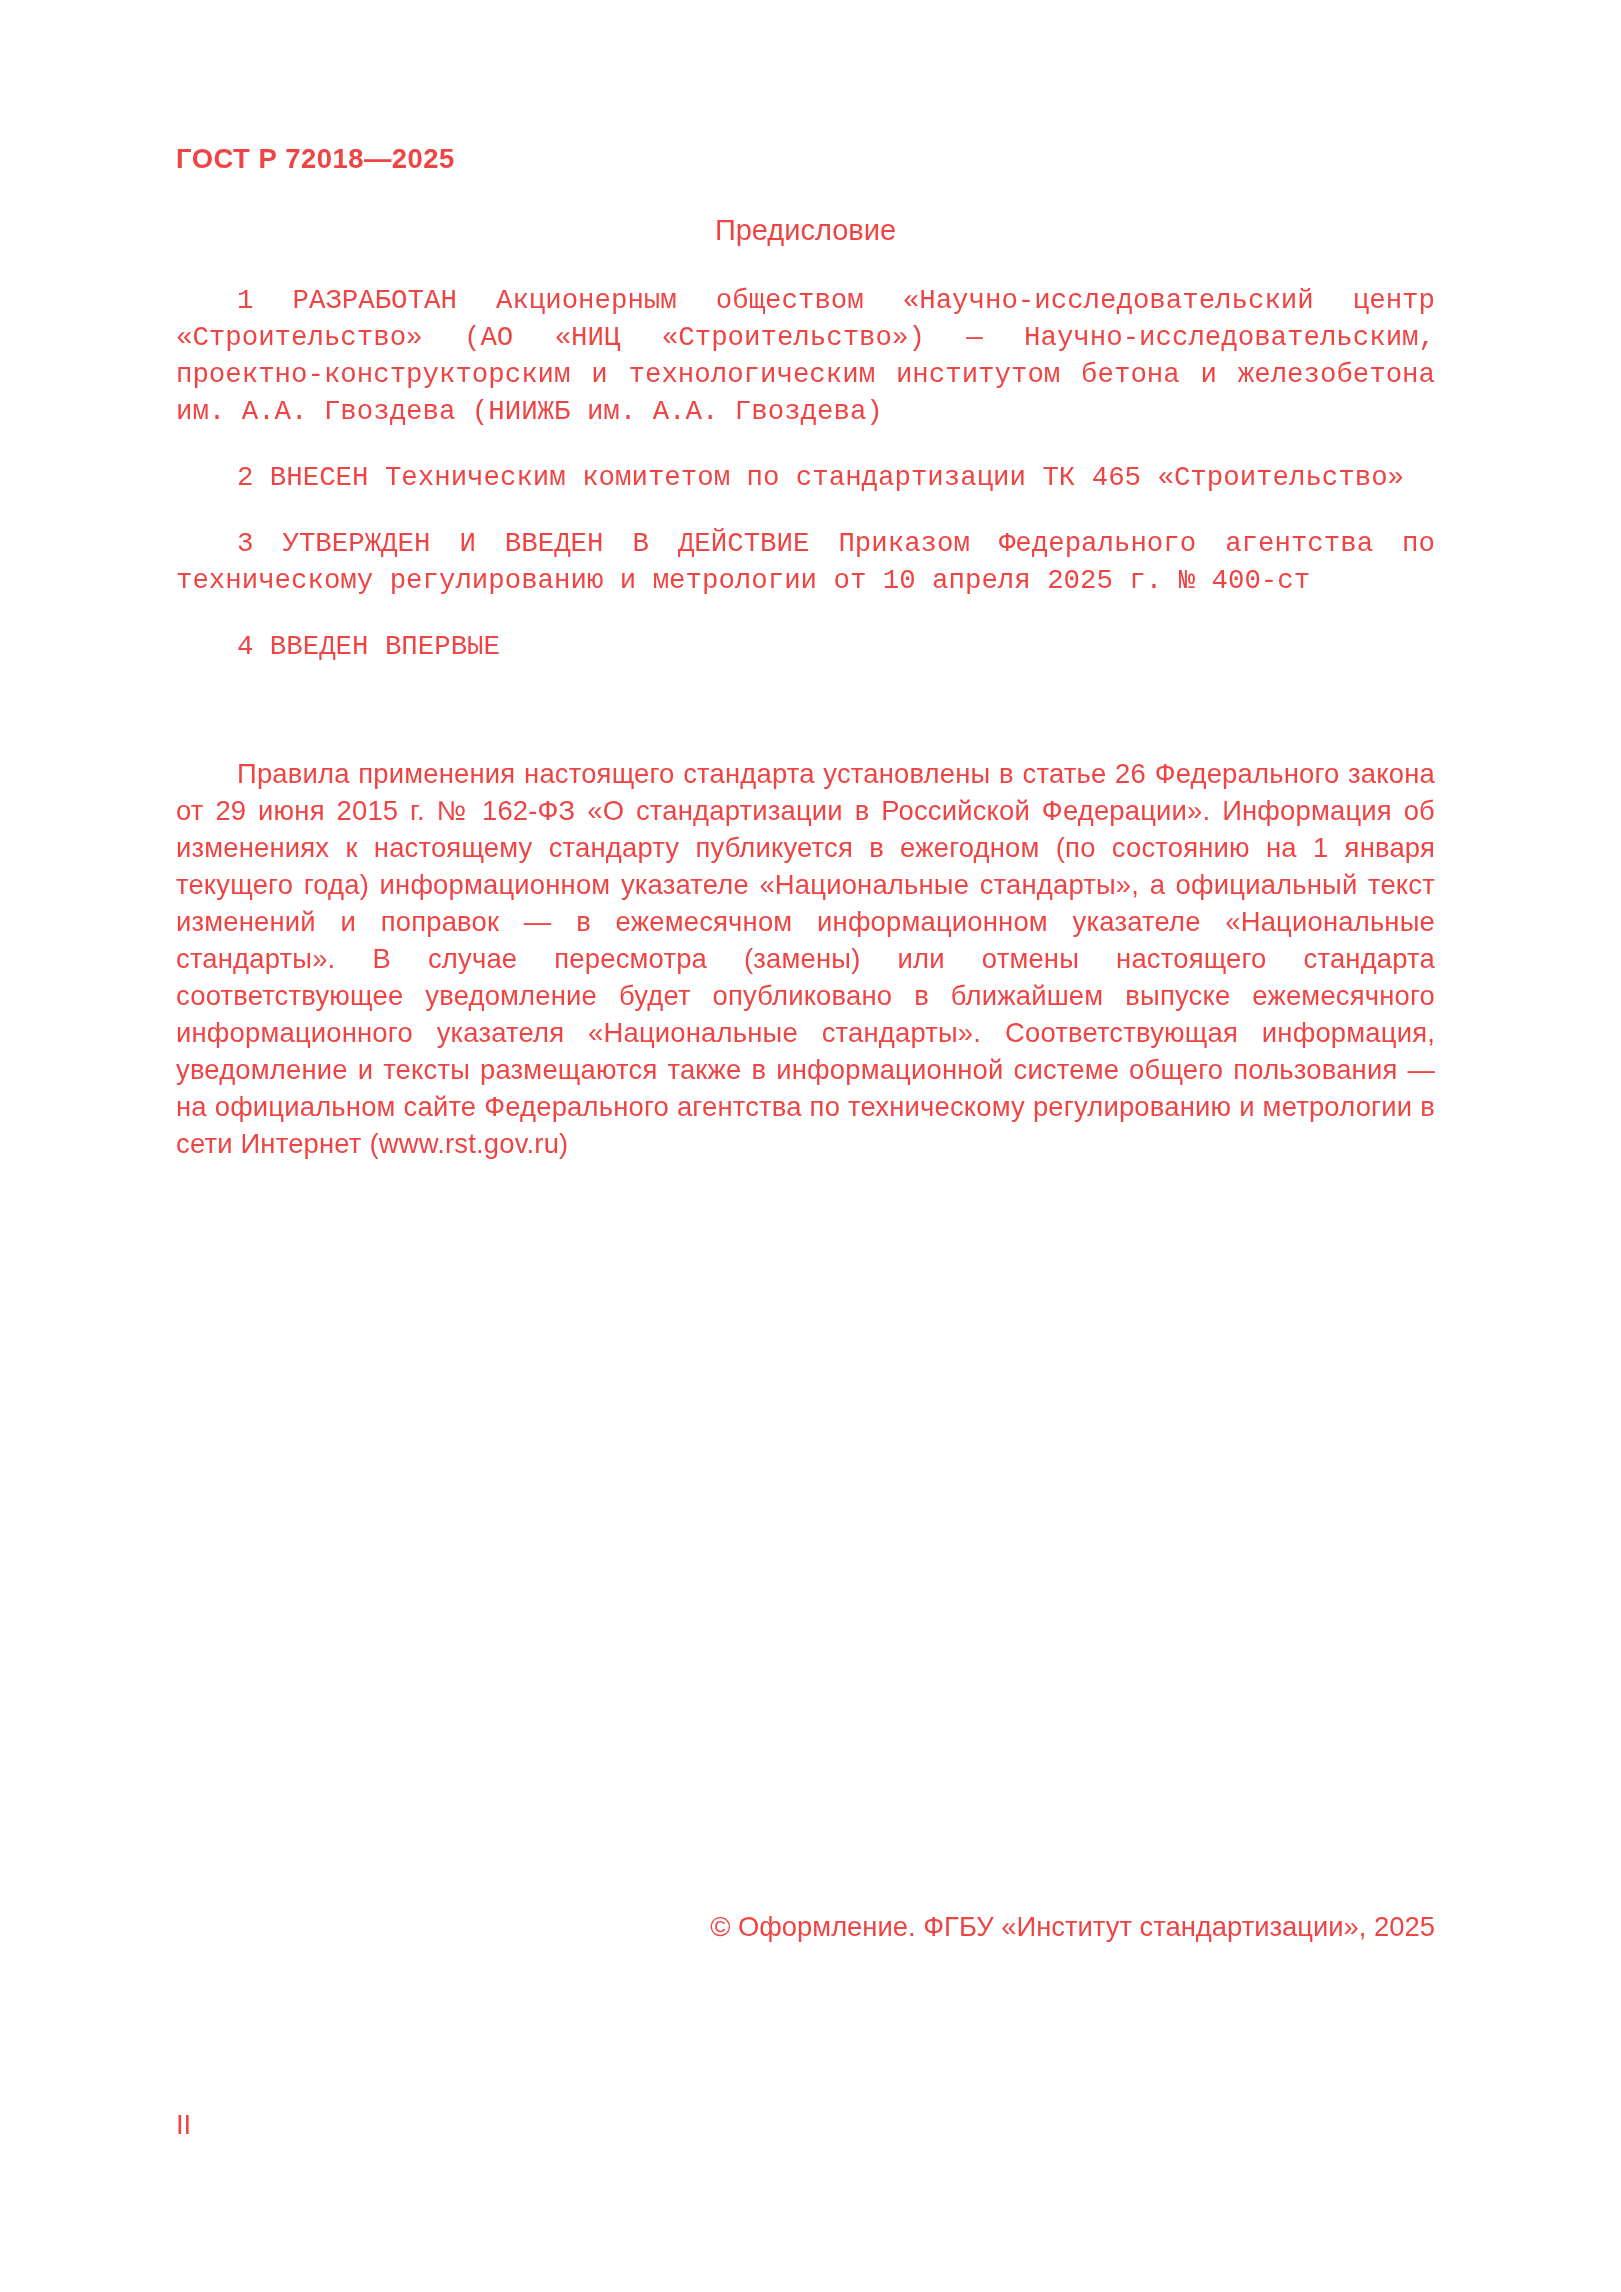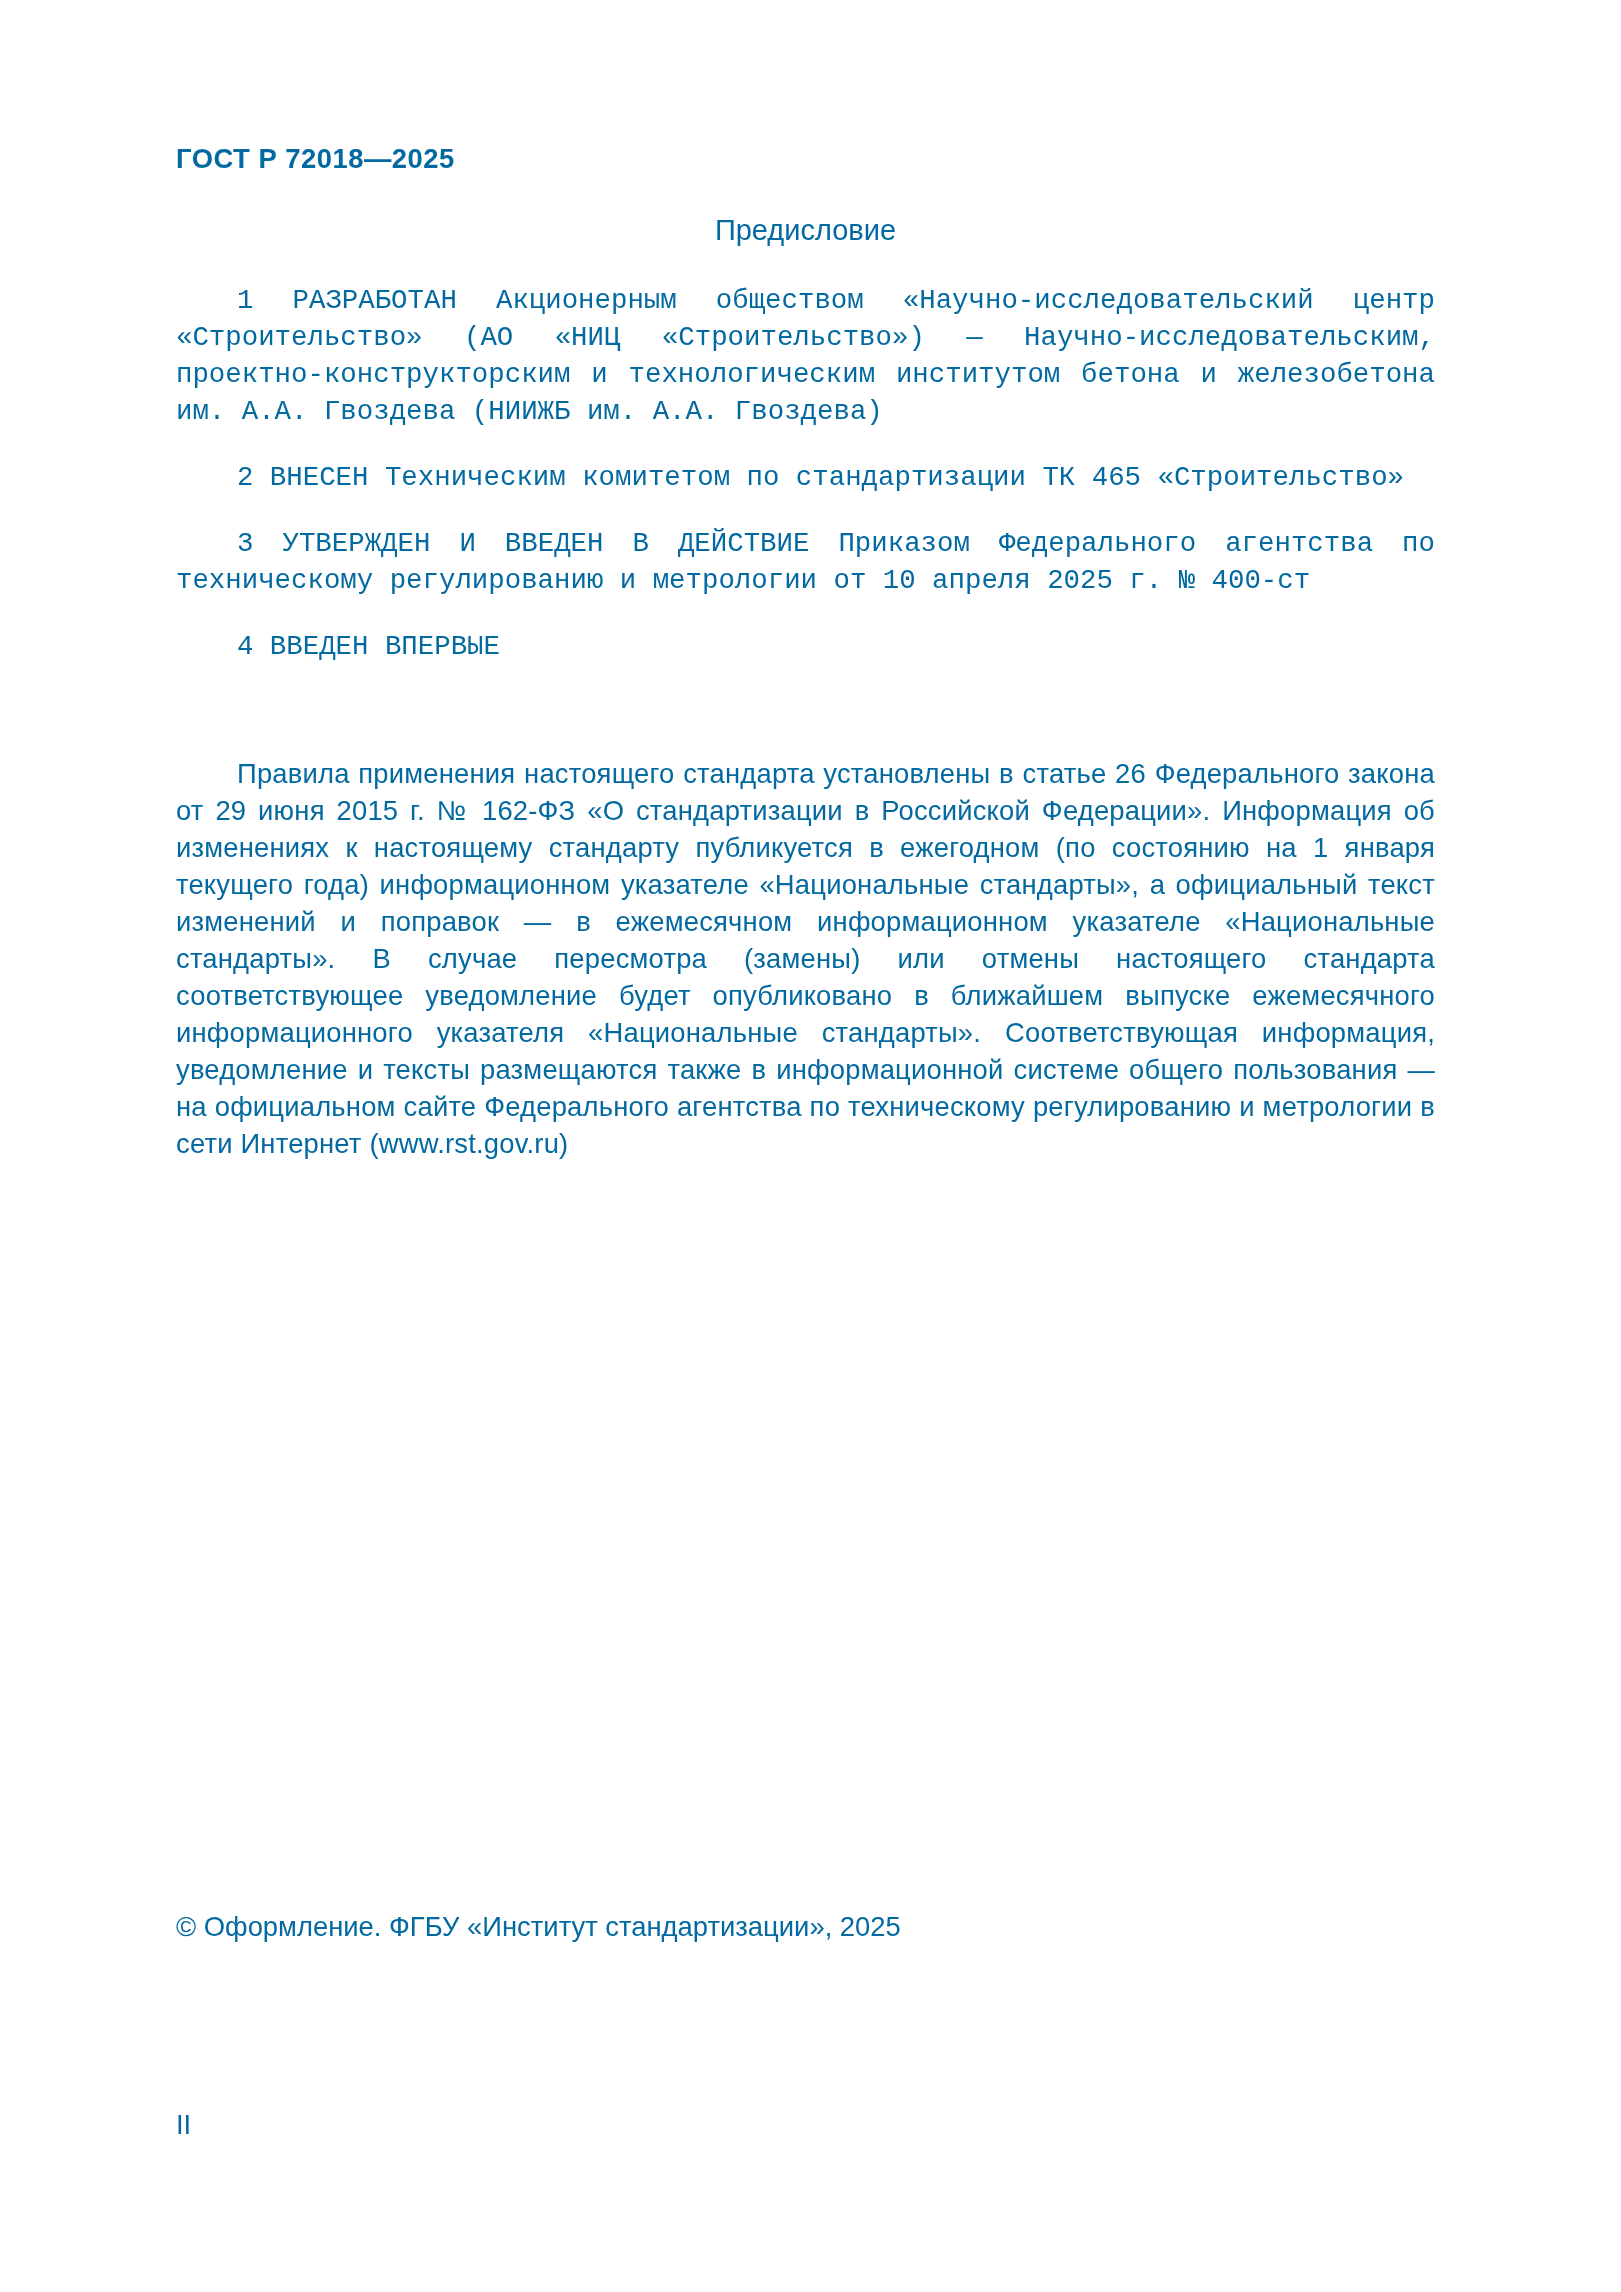--- a/index.html
+++ b/index.html
@@ -6,21 +6,21 @@
     margin: 0;
     padding: 0;
     background: #ffffff;
   }
   .page {
     position: relative;
     width: 1621px;
     height: 2281px;
     background: #ffffff;
     font-family: "Liberation Sans", sans-serif;
-    color: #0369a1;
+    color: #ef4444;
     overflow: hidden;
   }
   .content {
     position: absolute;
     left: 176px;
     top: 0;
     width: 1259px;
   }
   .doc-header {
     margin-top: 143px;
@@ -56,21 +56,21 @@
     letter-spacing: 0.2px;
   }
   .footer {
     position: absolute;
     left: 176px;
     width: 1259px;
     top: 1911px;
   }
   .copyright {
     font-size: 27.4px;
-    text-align: left;
+    text-align: right;
   }
   .reproduction {
     margin-top: 25.5px;
     font-size: 27.4px;
     line-height: 37px;
     text-align: justify;
     text-align-last: left;
     text-indent: 61px;
   }
   .page-number {

